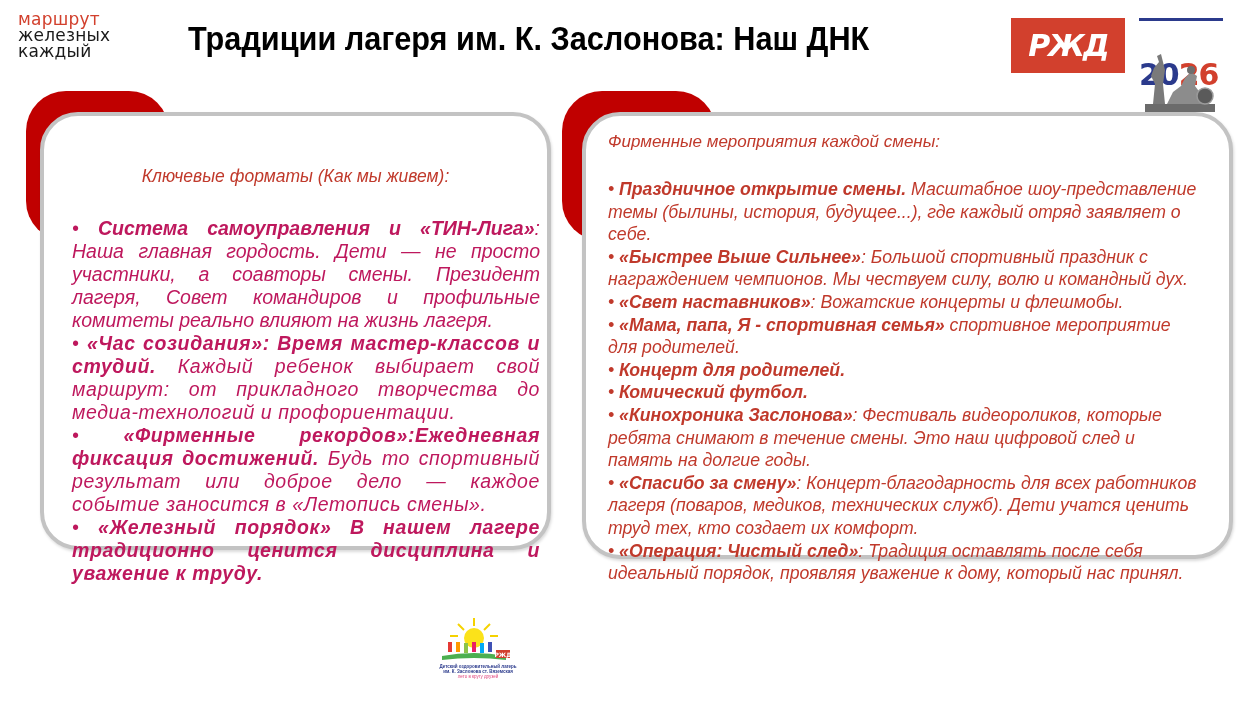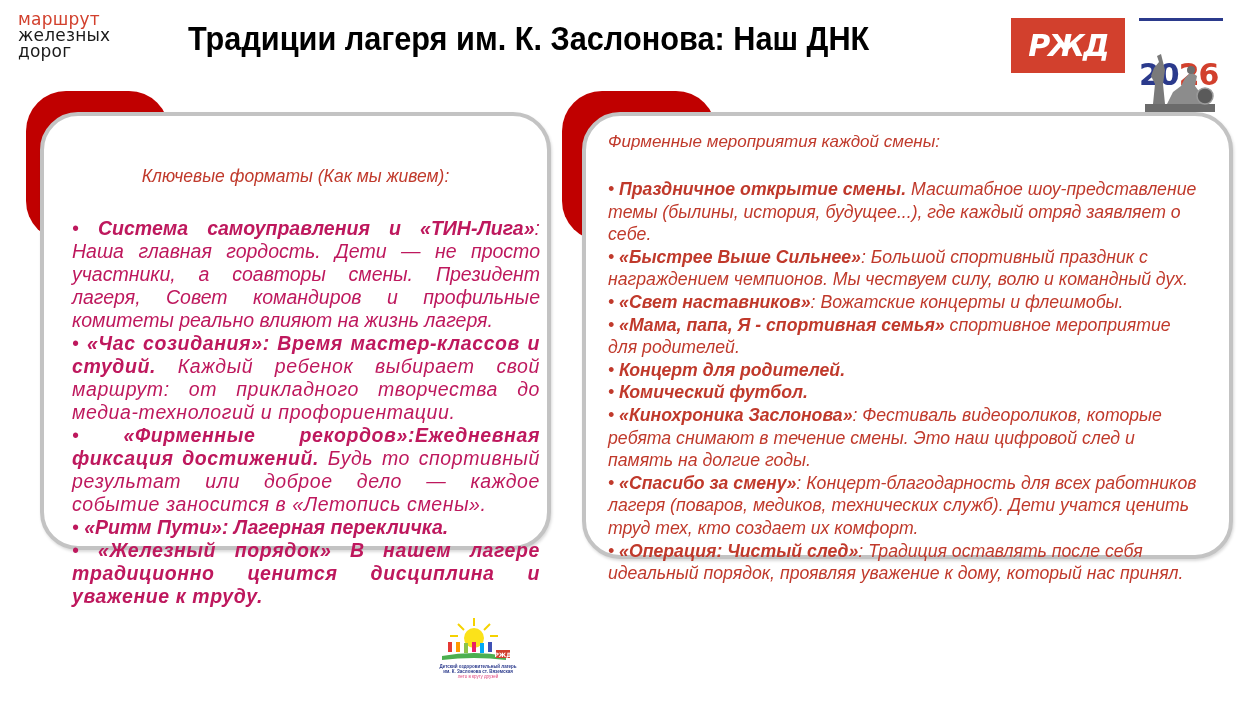--- a/index.html
+++ b/index.html
@@ -50,21 +50,21 @@
   .camp-logo { position: absolute; left: 418px; top: 616px; width: 120px; height: 70px; }
   .camp-logo .cap { position: absolute; left: 0; top: 48px; width: 120px; text-align: center; font-size: 4.5px; line-height: 5px; color: #2b3a8c; font-weight: bold; }
   .camp-logo .cap .pink { color: #e0407a; font-weight: normal; }
 </style>
 </head>
 <body>
 
 <div class="brand">
   <div class="l1">маршрут</div>
   <div class="l2">железных</div>
-  <div class="l3">дорог</div>
+  <div class="l3">каждый</div>
 </div>
 
 <h1 class="title">Традиции лагеря им. К. Заслонова: Наш ДНК</h1>
 
 <div class="rzd-logo">
   <span>РЖД</span>
 </div>
 
 <div class="year-logo">
   <div class="bar top"></div>
@@ -87,21 +87,20 @@
 
 <div class="red-tab left"></div>
 <div class="red-tab right"></div>
 
 <div class="panel left">
   <div class="panel-heading">Ключевые форматы (Как мы живем):</div>
   <div class="list-left">
     <div class="item"><span>•</span> <b>Система самоуправления и «ТИН-Лига»</b><span>: Наша главная гордость. Дети — не просто участники, а соавторы смены. Президент лагеря, Совет командиров и профильные комитеты реально влияют на жизнь лагеря.</span></div>
     <div class="item spread"><span>•</span> <b>«Час созидания»: Время мастер-классов и студий.</b><span> Каждый ребенок выбирает свой маршрут: от прикладного творчества до медиа-технологий и профориентации.</span></div>
     <div class="item spread"><span>•</span> <b>«Фирменные рекордов»:Ежедневная фиксация достижений.</b><span> Будь то спортивный результат или доброе дело — каждое событие заносится в «Летопись смены».</span></div>
-    <div class="item"><span>•</span> <b>«Ритм Пути»: Лагерная перекличка.</b><span></span></div>
     <div class="item spread"><span>•</span> <b>«Железный порядок» В нашем лагере традиционно ценится дисциплина и уважение к труду.</b><span></span></div>
   </div>
 </div>
 
 <div class="camp-logo">
   <svg width="120" height="48" viewBox="0 0 120 48">
     <g stroke="#f5d200" stroke-width="2">
       <line x1="56" y1="2" x2="56" y2="10"></line>
         <line x1="40" y1="8" x2="46" y2="14"></line>
         <line x1="72" y1="8" x2="66" y2="14"></line>

